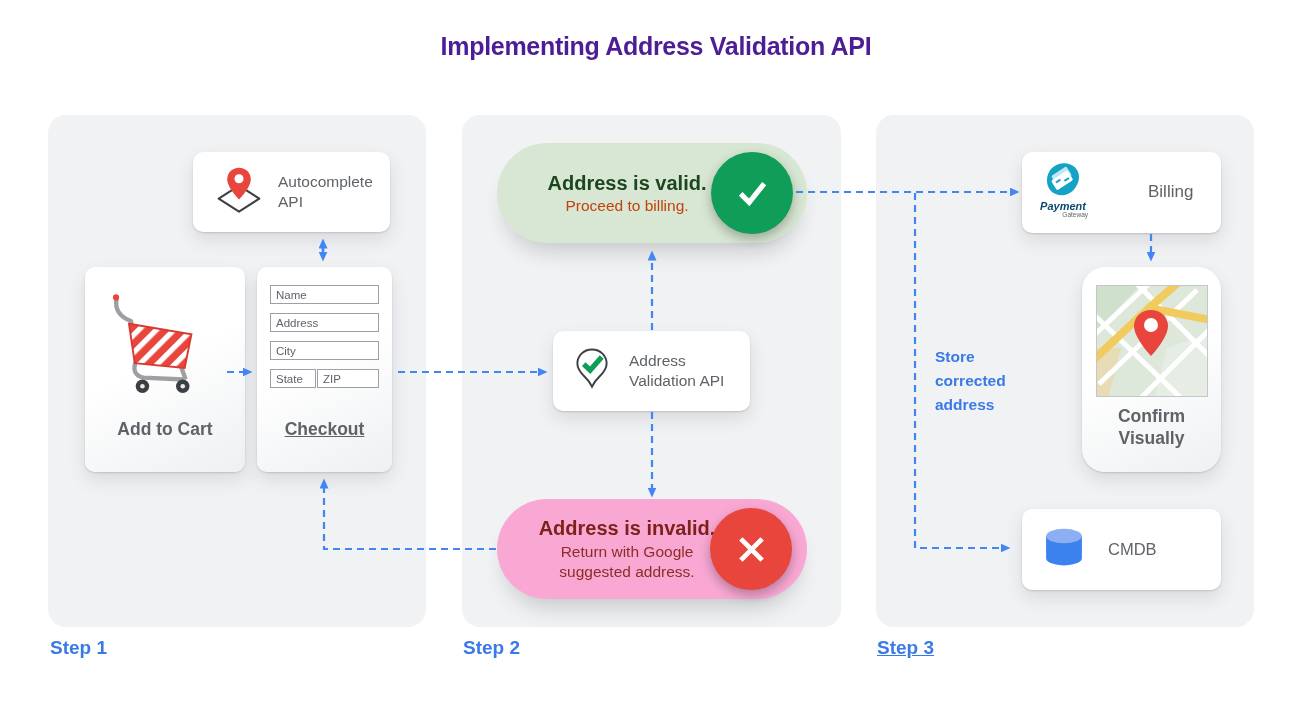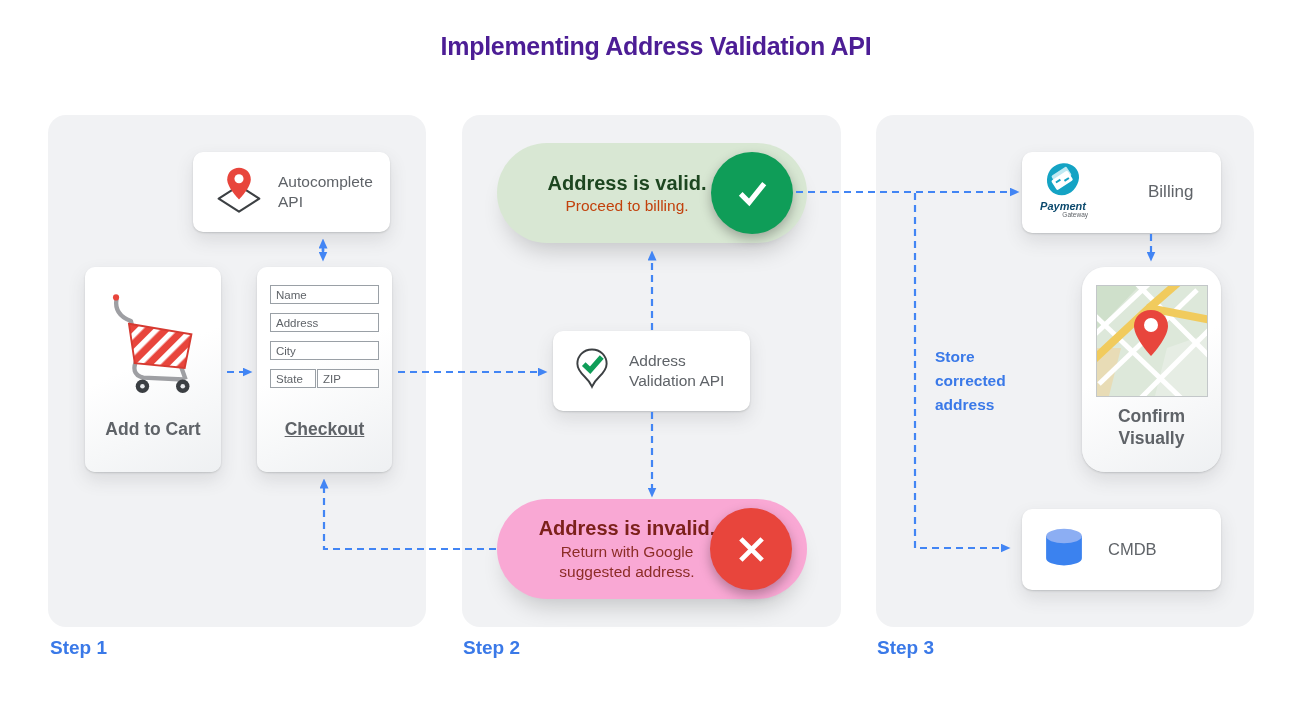--- a/index.html
+++ b/index.html
@@ -59,21 +59,21 @@
       <span>
         <svg viewBox="0 0 64 60" width="52" height="49">
           <polygon points="32,24 57,40 32,56 7,40" fill="none" stroke="#3c4043" stroke-width="2.6" stroke-linejoin="round"></polygon>
           <path d="M32,2 C40.3,2 46.5,8.3 46.5,16.2 C46.5,27 32,41 32,41 C32,41 17.5,27 17.5,16.2 C17.5,8.3 23.7,2 32,2 Z" fill="#e8453c"></path>
           <circle cx="32" cy="15.5" r="5.6" fill="#ffffff"></circle>
         </svg>
       </span>
       <span class="lbl-sm" style="width:110px;">Autocomplete API</span>
     </div>
 
-    <div class="card grad" style="left:37px; top:152px; width:136px; height:205px;">
+    <div class="card grad" style="left:37px; top:152px; width:160px; height:205px;">
       <span style="position:absolute; left:20px; top:22px;">
         <svg viewBox="0 0 100 112" width="96" height="108">
           <defs>
             <pattern id="cartStripes" width="13" height="13" patternUnits="userSpaceOnUse" patternTransform="rotate(45)">
               <rect width="13" height="13" fill="#e8453c"></rect>
               <rect width="5.5" height="13" fill="#ffffff"></rect>
             </pattern>
           </defs>
           <path d="M12,10 C10,22 16,29 27,33" stroke="#9e9fa3" stroke-width="4.5" fill="none" stroke-linecap="round"></path>
           <circle cx="11.5" cy="8.5" r="3.2" fill="#e8453c"></circle>
@@ -187,21 +187,21 @@
         </svg>
       </span>
       <div class="lbl-sm" style="position:absolute; left:86px; top:0; height:100%; display:flex; align-items:center; font-size:16.5px;">CMDB</div>
     </div>
 
     <div class="note" style="left:59px; top:230px; width:88px;">Store corrected address</div>
   </div>
 
   <div class="step-label" style="left:50px;">Step 1</div>
   <div class="step-label" style="left:463px;">Step 2</div>
-  <div class="step-label" style="left:877px;">Step 3</div>
+  <div class="step-label" style="left:877px;text-decoration:underline;">Step 3</div>
 
   <svg class="arrows" width="1312" height="704" viewBox="0 0 1312 704">
     <defs>
       <marker id="arr" viewBox="0 0 10 9" refX="0.5" refY="4.5" markerWidth="10" markerHeight="9" markerUnits="userSpaceOnUse" orient="auto">
         <path d="M0,0 L10,4.5 L0,9 Z" fill="#4285f4"></path>
       </marker>
     </defs>
     <g stroke="#4285f4" stroke-width="2.2" fill="none" stroke-dasharray="7,5">
       <path d="M227,372 H243" marker-end="url(#arr)"></path>
       <path d="M398,372 H538" marker-end="url(#arr)"></path>

